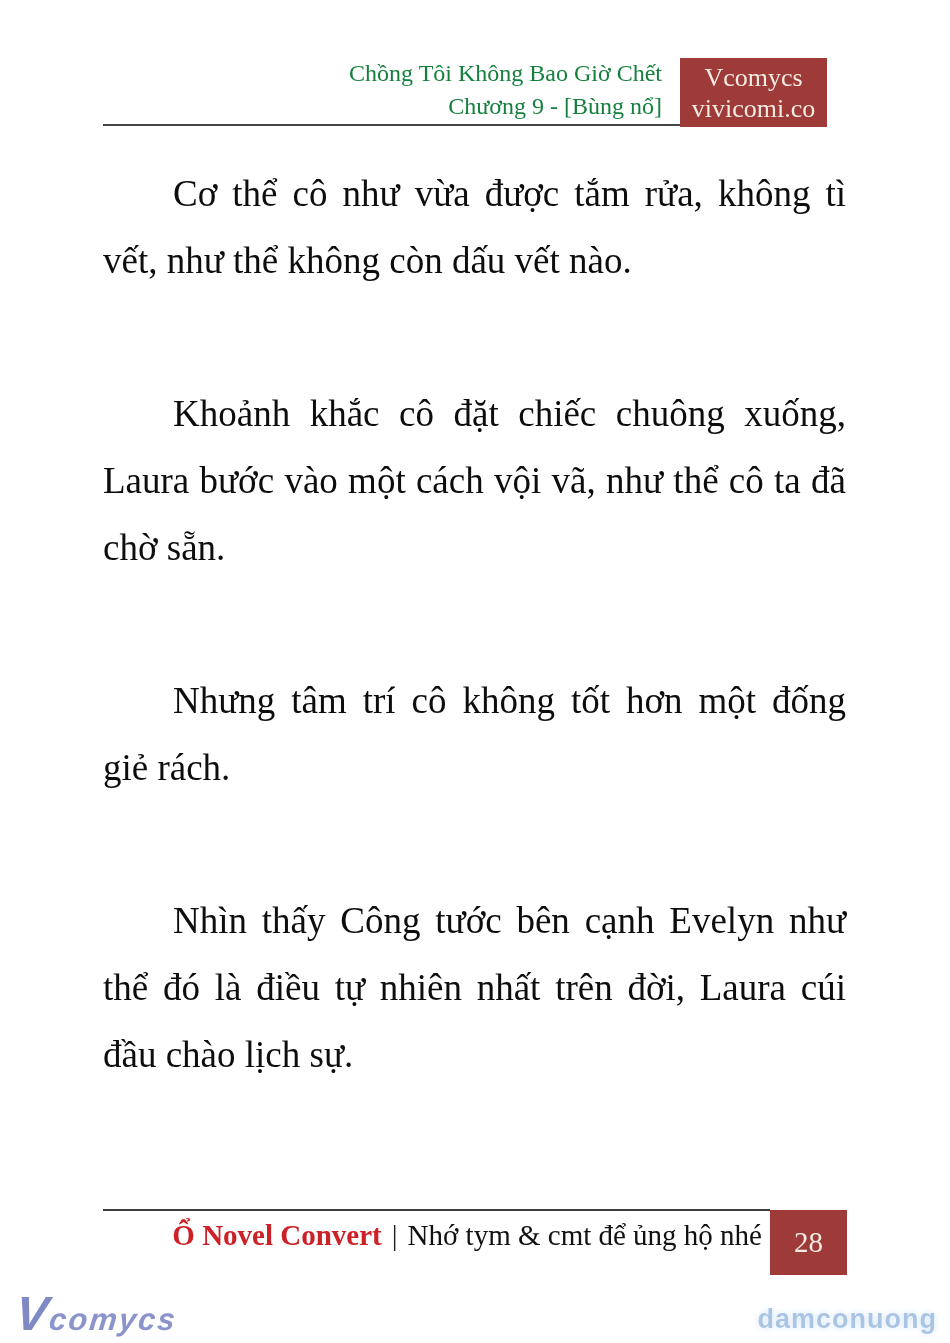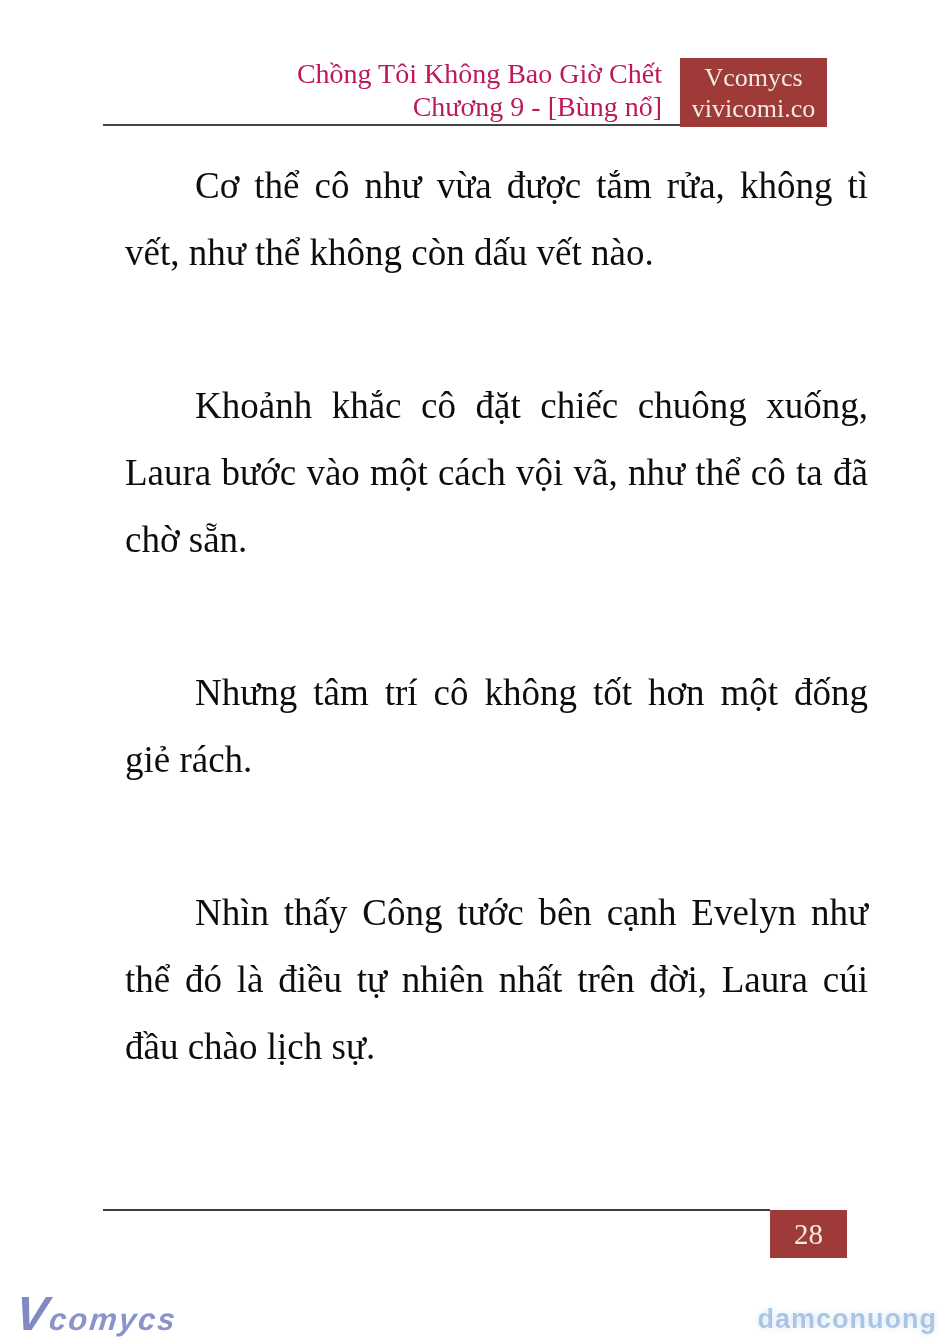--- a/index.html
+++ b/index.html
@@ -12,23 +12,23 @@
     font-family: "Liberation Serif", serif;
     color: #0f0f0f;
   }
 
   
   .header-text {
     position: absolute;
     top: 57px;
     right: 288px;
     text-align: right;
-    font-size: 28px;
+    font-size: 24px;
     line-height: 33px;
-    color: #be185d;
+    color: #15803d;
     white-space: nowrap;
   }
   .header-rule {
     position: absolute;
     left: 103px;
     top: 124px;
     width: 724px;
     height: 2px;
     background: #454545;
     z-index: 1;
@@ -48,23 +48,22 @@
     font-size: 26px;
     line-height: 31px;
     text-align: center;
     z-index: 2;
   }
 
   
   .body-text {
     position: absolute;
     left: 103px;
-    top: 152px;
+    top: 160px;
     width: 743px;
-    margin-left: 22px;
   }
   .body-text p {
     margin: 0 0 86px 0;
     font-size: 37px;
     line-height: 67px;
     text-align: justify;
     text-indent: 70px;
     color: #0d0d0d;
   }
   .body-text p:last-child { margin-bottom: 0; }
@@ -94,21 +93,21 @@
   .footer-text .sep {
     margin: 0 10px;
     color: #222222;
     font-weight: 300;
   }
   .page-badge {
     position: absolute;
     left: 770px;
     top: 1210px;
     width: 77px;
-    height: 48px;
+    height: 65px;
     background: #9e3b38;
     color: #f2ebe4;
     display: flex;
     align-items: center;
     justify-content: center;
     font-size: 29px;
   }
 
   
   .logo {
@@ -156,18 +155,21 @@
   </div>
 
   <div class="body-text">
     <p>Cơ thể cô như vừa được tắm rửa, không tì vết, như thể không còn dấu vết nào.</p>
     <p>Khoảnh khắc cô đặt chiếc chuông xuống, Laura bước vào một cách vội vã, như thể cô ta đã chờ sẵn.</p>
     <p>Nhưng tâm trí cô không tốt hơn một đống giẻ rách.</p>
     <p>Nhìn thấy Công tước bên cạnh Evelyn như thể đó là điều tự nhiên nhất trên đời, Laura cúi đầu chào lịch sự.</p>
   </div>
 
   <div class="footer-rule"></div>
+  <div class="footer-text">
+    <span class="brand">Ổ Novel Convert</span><span class="sep">|</span><span class="note">Nhớ tym &amp; cmt để ủng hộ nhé</span>
+  </div>
   <div class="page-badge">28</div>
 
   <div class="logo">Vcomycs</div>
   <div class="signature">damconuong</div>
 
 </div>
 
 </body></html>

